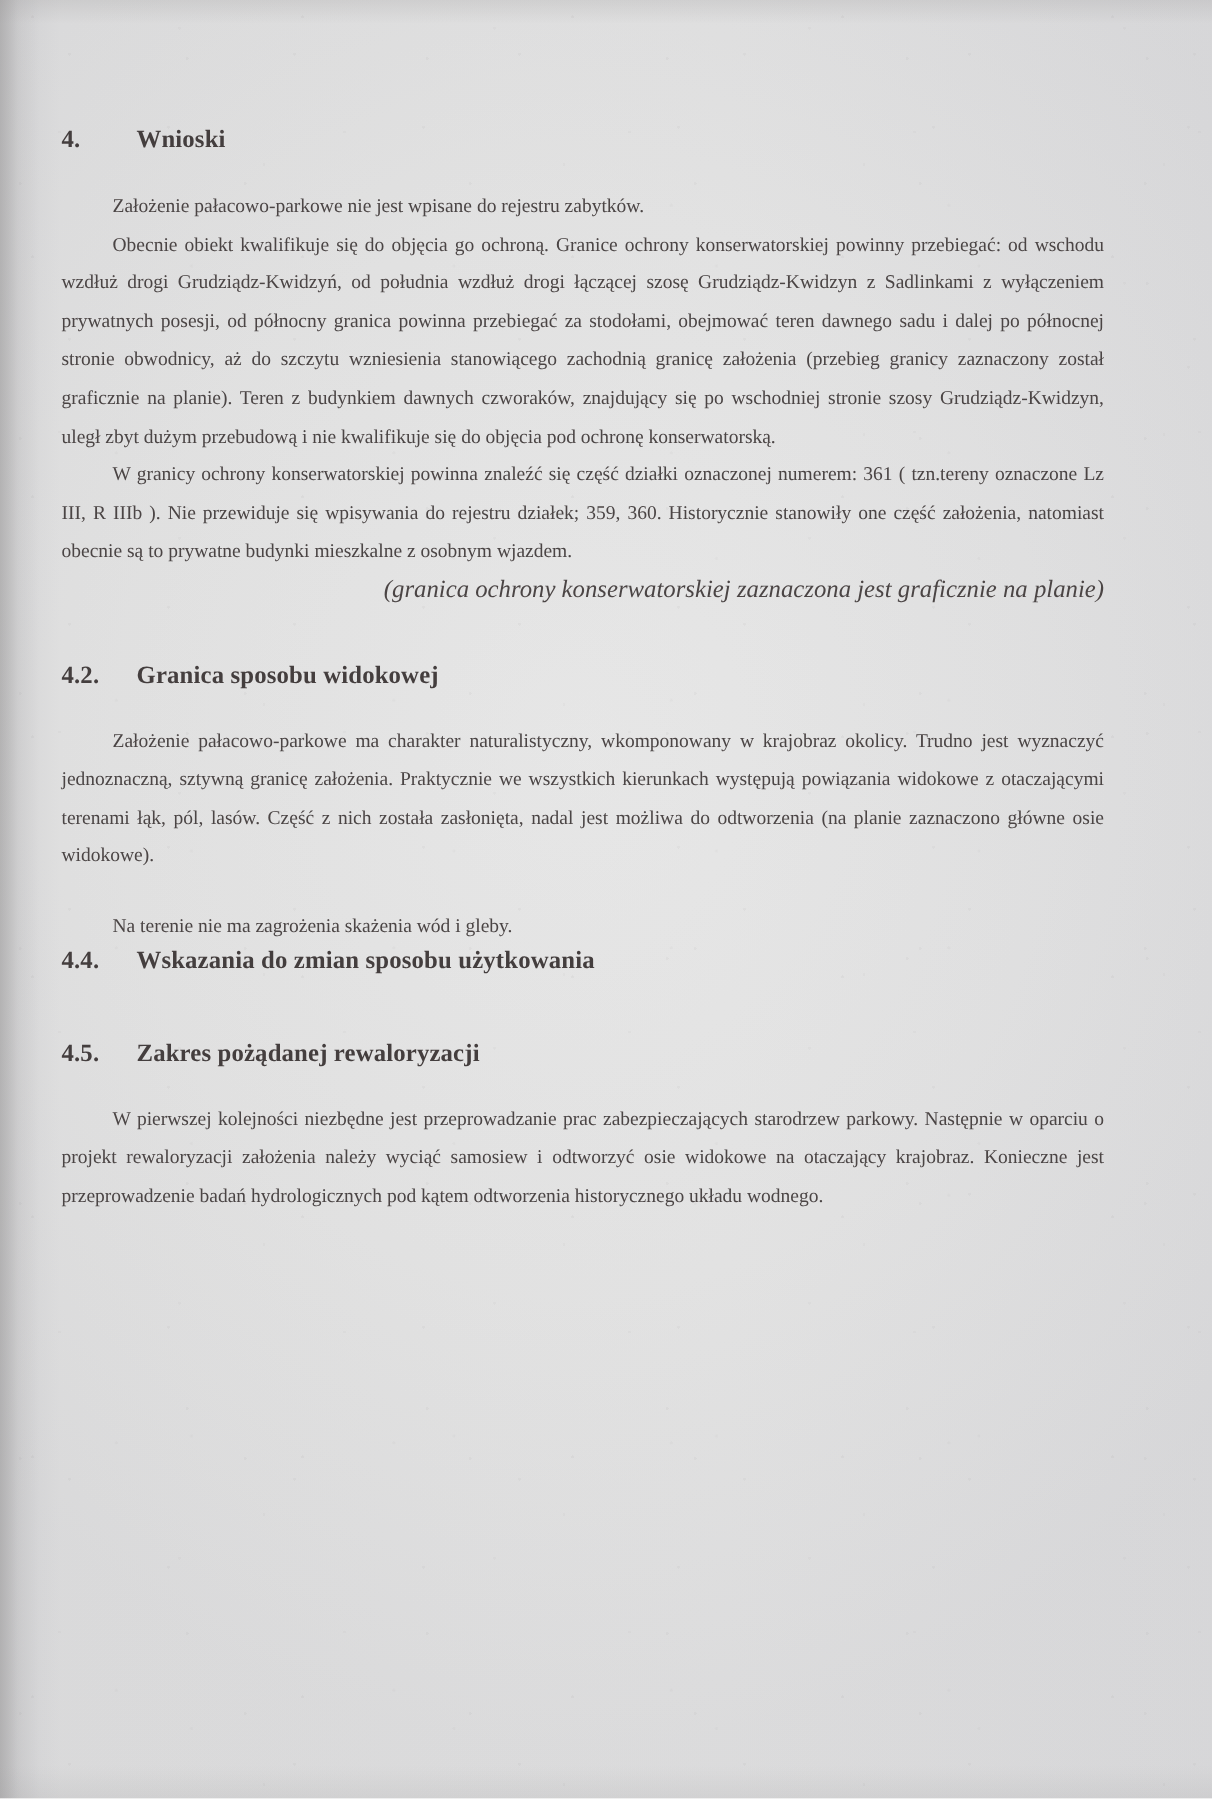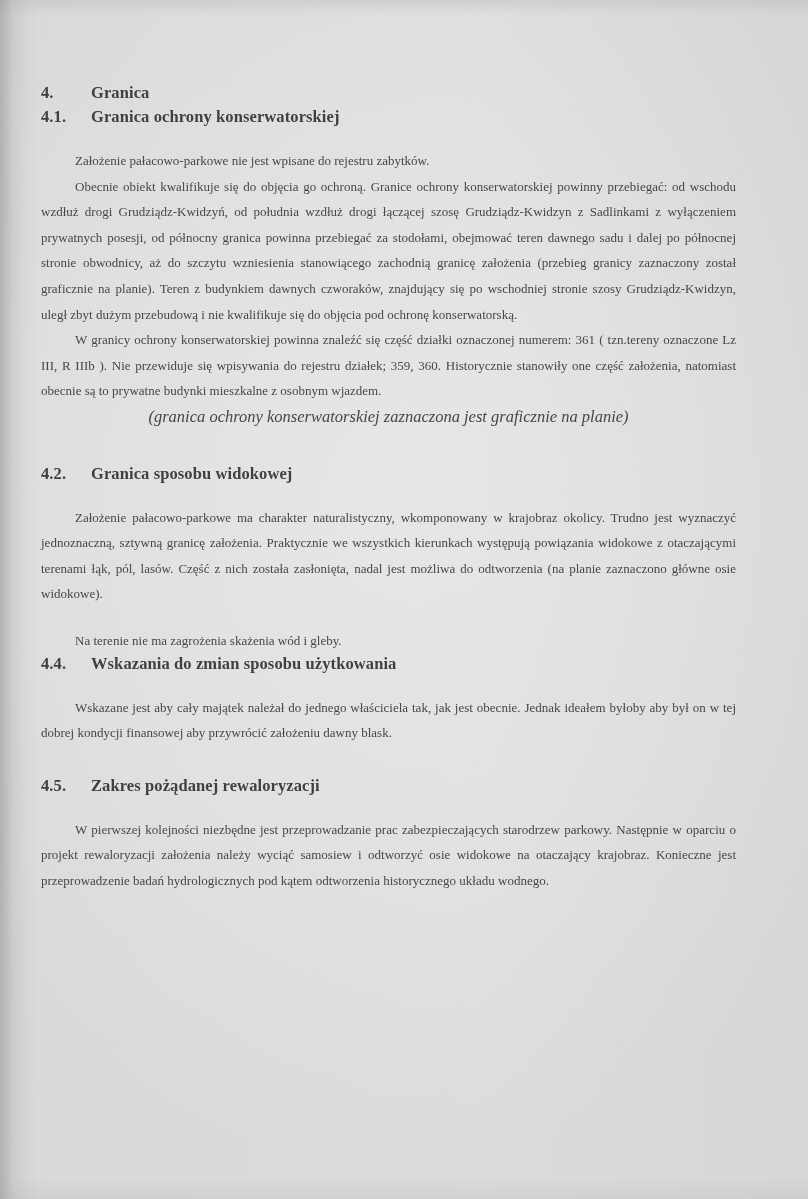--- a/index.html
+++ b/index.html
@@ -87,81 +87,76 @@
   }
   .heading .num {
     width: 50px;
     flex: 0 0 50px;
   }
   .heading.top-level { font-size: 16.5px; }
   .h-41 { margin-top: 4px; }
   .h-42 { margin-top: 34px; }
   .h-43 { margin-top: 33px; }
   .h-44 { }
-  .h-45 { margin-top: 30px; }
+  .h-45 { margin-top: 42px; }
 
   
   .para {
     text-align: justify;
     text-justify: inter-word;
     font-size: 13px;
     line-height: 25.6px;
     margin: 0;
     color: #4b4545;
   }
   .para.indent { text-indent: 34px; }
   .para.first-after-heading { margin-top: 21px; }
   .para.tight { margin-top: 0; }
   .note-italic {
     font-style: italic;
     font-size: 16.5px;
     line-height: 25.6px;
     margin: 0;
-    text-align: center;
+    text-align: right;
     color: #4b4545;
   }
 </style>
 </head>
 <body>
 
 <div class="page">
 
   <div class="edge-shadow-top"></div>
   <div class="edge-shadow-left"></div>
   <div class="edge-shadow-bottom"></div>
 
   <div class="content">
 
     <div class="heading top-level">
       <span class="num">4.</span>
-      <span>Granica</span>
+      <span>Wnioski</span>
     </div>
 
-    <div class="heading h-41">
-      <span class="num">4.1.</span>
-      <span>Granica ochrony konserwatorskiej</span>
-    </div>
     <p class="para indent first-after-heading">Założenie pałacowo-parkowe nie jest wpisane do rejestru zabytków.</p>
     <p class="para indent tight">Obecnie obiekt kwalifikuje się do objęcia go ochroną. Granice ochrony konserwatorskiej powinny przebiegać: od wschodu wzdłuż drogi Grudziądz-Kwidzyń, od południa wzdłuż drogi łączącej szosę Grudziądz-Kwidzyn z Sadlinkami z wyłączeniem prywatnych posesji, od północny granica powinna przebiegać za stodołami, obejmować teren dawnego sadu i dalej po północnej stronie obwodnicy, aż do szczytu wzniesienia stanowiącego zachodnią granicę założenia (przebieg granicy zaznaczony został graficznie na planie). Teren z budynkiem dawnych czworaków, znajdujący się po wschodniej stronie szosy Grudziądz-Kwidzyn, uległ zbyt dużym przebudową i nie kwalifikuje się do objęcia pod ochronę konserwatorską.</p>
     <p class="para indent tight">W granicy ochrony konserwatorskiej powinna znaleźć się część działki oznaczonej numerem: 361 ( tzn.tereny oznaczone Lz III, R IIIb ). Nie przewiduje się wpisywania do rejestru działek; 359, 360. Historycznie stanowiły one część założenia, natomiast obecnie są to prywatne budynki mieszkalne z osobnym wjazdem.</p>
     <p class="note-italic">(granica ochrony konserwatorskiej zaznaczona jest graficznie na planie)</p>
 
     <div class="heading h-42">
       <span class="num">4.2.</span>
       <span>Granica sposobu widokowej</span>
     </div>
     <p class="para indent first-after-heading">Założenie pałacowo-parkowe ma charakter naturalistyczny, wkomponowany w krajobraz okolicy. Trudno jest wyznaczyć jednoznaczną, sztywną granicę założenia. Praktycznie we wszystkich kierunkach występują powiązania widokowe z otaczającymi terenami łąk, pól, lasów. Część z nich została zasłonięta, nadal jest możliwa do odtworzenia (na planie zaznaczono główne osie widokowe).</p>
 
     <p class="para indent first-after-heading">Na terenie nie ma zagrożenia skażenia wód i gleby.</p>
 
     <div class="heading h-44">
       <span class="num">4.4.</span>
       <span>Wskazania do zmian sposobu użytkowania</span>
     </div>
-    <p class="para indent first-after-heading">Wskazane jest aby cały majątek należał do jednego właściciela tak, jak jest obecnie. Jednak ideałem byłoby aby był on w tej dobrej kondycji finansowej aby przywrócić założeniu dawny blask.</p>
 
     <div class="heading h-45">
       <span class="num">4.5.</span>
       <span>Zakres pożądanej rewaloryzacji</span>
     </div>
     <p class="para indent first-after-heading">W pierwszej kolejności niezbędne jest przeprowadzanie prac zabezpieczających starodrzew parkowy. Następnie w oparciu o projekt rewaloryzacji założenia należy wyciąć samosiew i odtworzyć osie widokowe na otaczający krajobraz. Konieczne jest przeprowadzenie badań hydrologicznych pod kątem odtworzenia historycznego układu wodnego.</p>
 
   </div>
 
   <div class="grain"></div>

